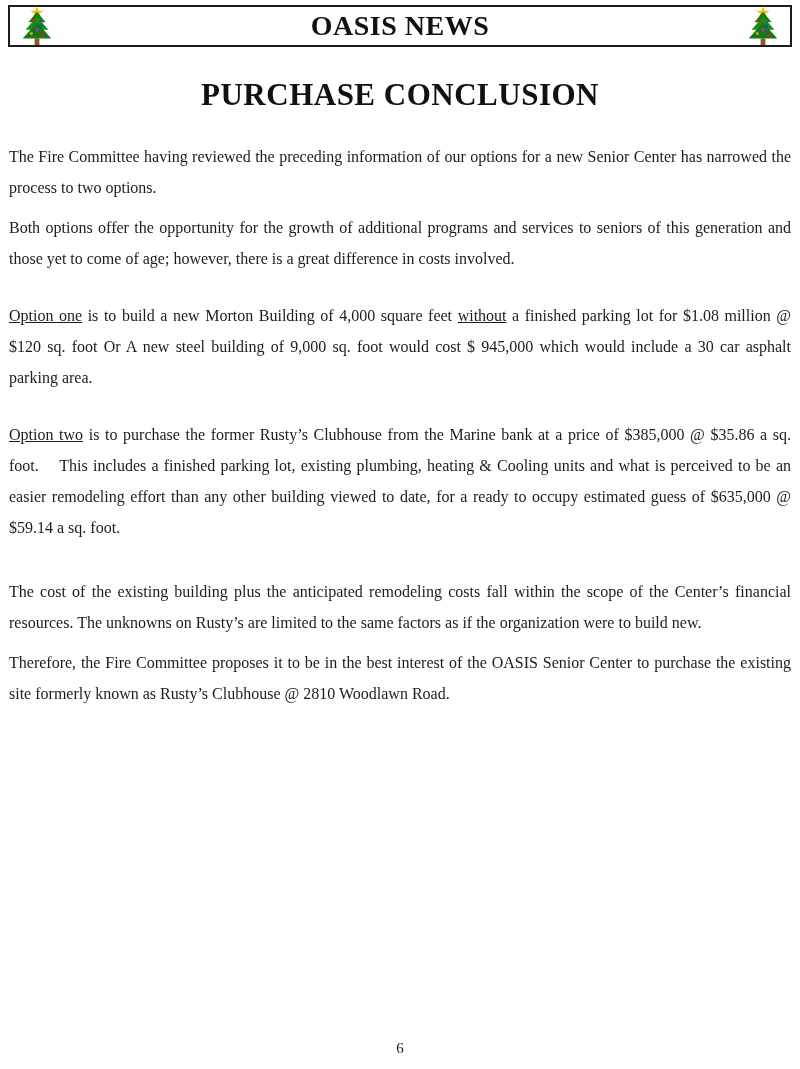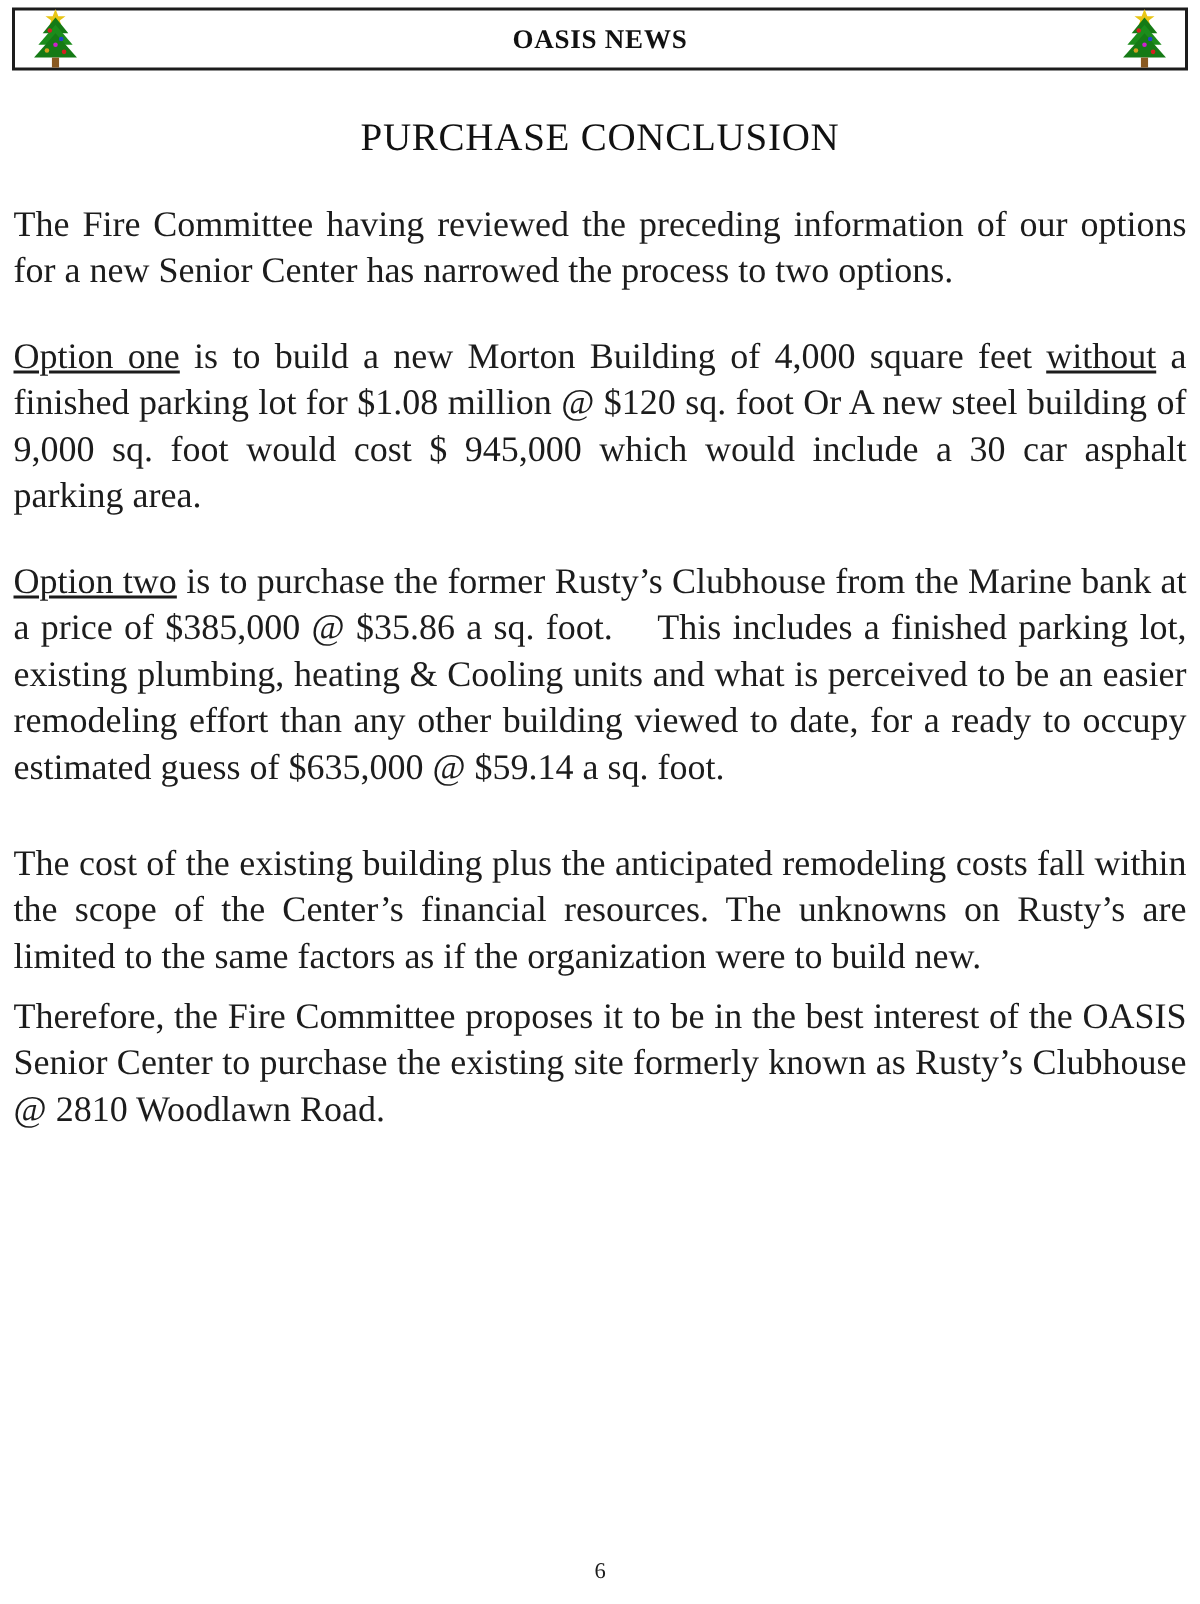--- a/index.html
+++ b/index.html
@@ -20,46 +20,46 @@
     display: flex;
     align-items: center;
     justify-content: space-between;
     padding: 1px 8px;
     background: #fff;
   }
   .masthead h1 {
     flex: 1;
     margin: 0;
     text-align: center;
-    font-size: 18px;
+    font-size: 28px;
     font-weight: bold;
     letter-spacing: 0.5px;
     color: #111;
   }
   .tree {
     width: 38px;
     height: 38px;
     display: flex;
     align-items: center;
     justify-content: center;
   }
   .article-title {
     margin: 30px 0 28px 0;
     text-align: center;
-    font-size: 26px;
-    font-weight: normal;
+    font-size: 31px;
+    font-weight: bold;
     letter-spacing: 0.5px;
     color: #111;
   }
   .article {
     padding: 0 9px;
   }
   .article p {
     margin: 0 0 9px 0;
-    font-size: 24px;
+    font-size: 16px;
     line-height: 31px;
     text-align: justify;
     color: #1c1c1c;
   }
   .article p.gap {
     margin-top: 26px;
   }
   .article p.gap-lg {
     margin-top: 33px;
   }
@@ -111,20 +111,21 @@
       </svg>
     </span>
   </header>
 
   <h2 class="article-title">PURCHASE CONCLUSION</h2>
 
   <div class="article">
 
     <p>The Fire Committee having reviewed the preceding information of our options for a new Senior Center has narrowed the process to two options.</p>
 
+    <p>Both options offer the opportunity for the growth of additional programs and services to seniors of this generation and those yet to come of age; however, there is a great difference in costs involved.</p>
 
     <p class="gap"><span class="b u">Option one</span><span> is to build a new Morton Building of 4,000 square feet </span><span class="u">without</span><span> a finished parking lot for $1.08 million @ $120 sq. foot Or A new steel building of 9,000 sq. foot would cost $ 945,000 which would include a 30 car asphalt parking area.</span></p>
 
     <p class="gap"><span class="b u">Option two</span><span> is to purchase the former Rusty’s Clubhouse from the Marine bank at a price of $385,000 @ $35.86 a sq. foot.&nbsp;&nbsp;&nbsp; This includes a finished parking lot, existing plumbing, heating &amp; Cooling units and what is perceived to be an easier remodeling effort than any other building viewed to date, for a ready to occupy estimated guess of $635,000 @ $59.14 a sq. foot.</span></p>
 
     <p class="gap-lg">The cost of the existing building plus the anticipated remodeling costs fall within the scope of the Center’s financial resources. The unknowns on Rusty’s are limited to the same factors as if the organization were to build new.</p>
 
     <p>Therefore, the Fire Committee proposes it to be in the best interest of the OASIS Senior Center to purchase the existing site formerly known as Rusty’s Clubhouse @ 2810 Woodlawn Road.</p>
 
   </div>

